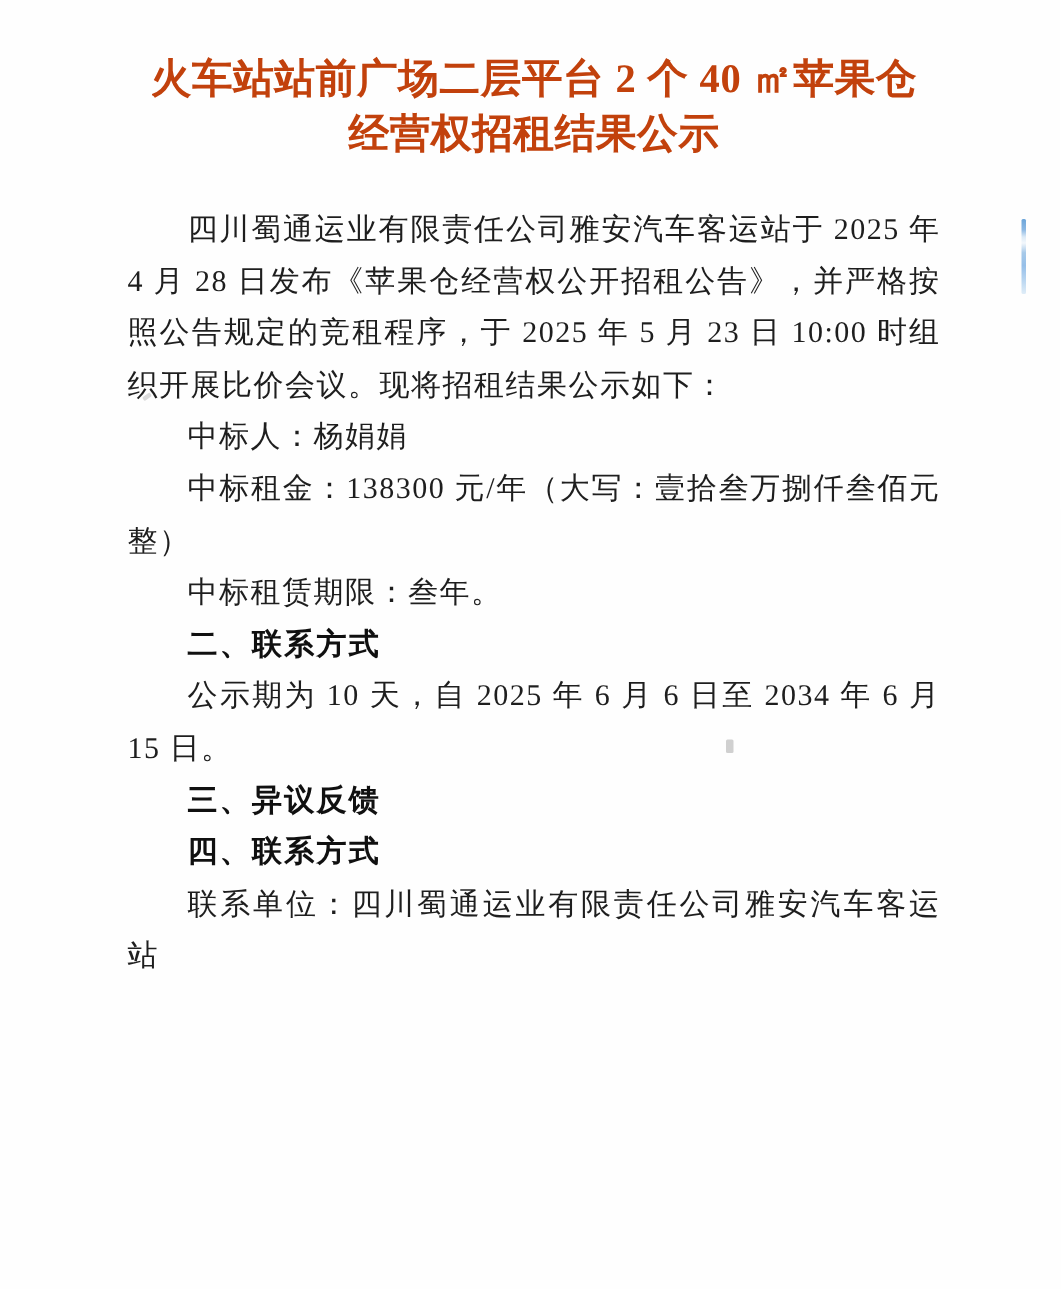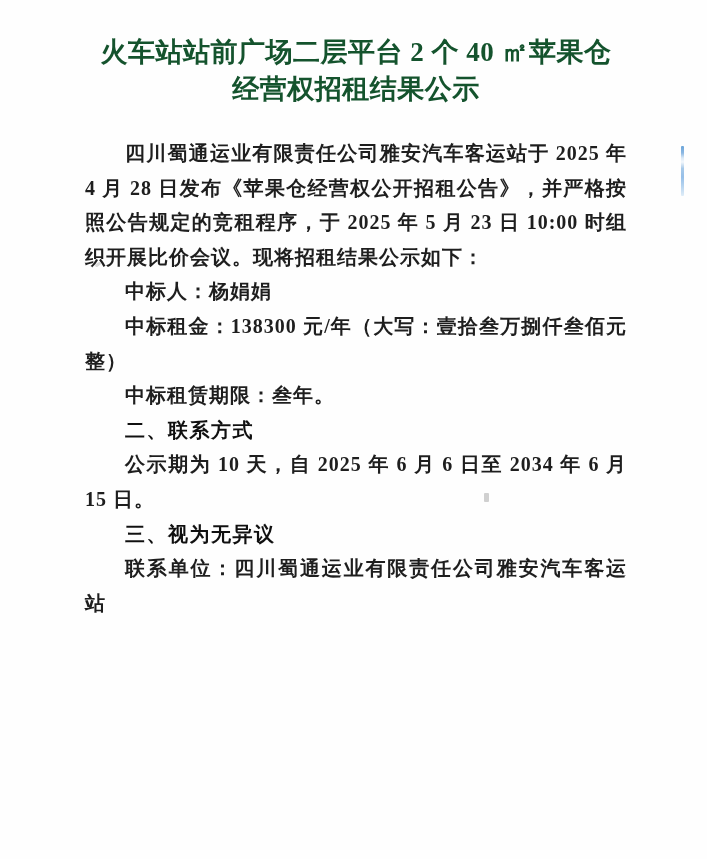--- a/index.html
+++ b/index.html
@@ -23,35 +23,34 @@
     background: #fefefe;
     box-sizing: border-box;
     padding: 34px 80px 0 85px;
   }
   .title {
     margin: 0 0 28px 0;
     text-align: center;
     font-size: 27px;
     line-height: 37px;
     font-weight: bold;
-    color: #14532d;
+    color: #c2410c;
     letter-spacing: 0.5px;
     font-family: "Liberation Serif", "DejaVu Serif", serif;
   }
   .title .tline {
     display: block;
   }
   .body-text p {
     margin: 0;
     font-size: 20px;
     line-height: 34.6px;
     letter-spacing: 1px;
     text-align: justify;
     text-justify: inter-character;
-    font-weight: bold;
   }
   p.para {
     text-indent: 2em;
     color: #1e1e1e;
   }
   p.heading {
     text-indent: 2em;
     font-family: "Liberation Sans", "DejaVu Sans", sans-serif;
     font-weight: bold;
     color: #101010;
@@ -112,21 +111,22 @@
   </h1>
 
   <div class="body-text">
     <p class="para">四川蜀通运业有限责任公司雅安汽车客运站于 2025 年 4 月 28 日发布《苹果仓经营权公开招租公告》，并严格按照公告规定的竞租程序，于 2025 年 5 月 23 日 10:00 时组织开展比价会议。现将招租结果公示如下：</p>
     <div id="sections">
         <p class="para">中标人：杨娟娟</p>
         <p class="para">中标租金：138300 元/年（大写：壹拾叁万捌仟叁佰元整）</p>
         <p class="para">中标租赁期限：叁年。</p>
         <p class="heading">二、联系方式</p>
         <p class="para">公示期为 10 天，自 2025 年 6 月 6 日至 2034 年 6 月 15 日。</p>
-        <p class="heading">三、视为无异议</p>
+        <p class="heading">三、异议反馈</p>
+        <p class="heading">四、联系方式</p>
         <p class="para">联系单位：四川蜀通运业有限责任公司雅安汽车客运站</p>
       </div>
   </div>
 
   <div class="artifact blue-line"></div>
   <div class="artifact speck"></div>
   <div class="artifact tick"></div>
 
 </div>
 

